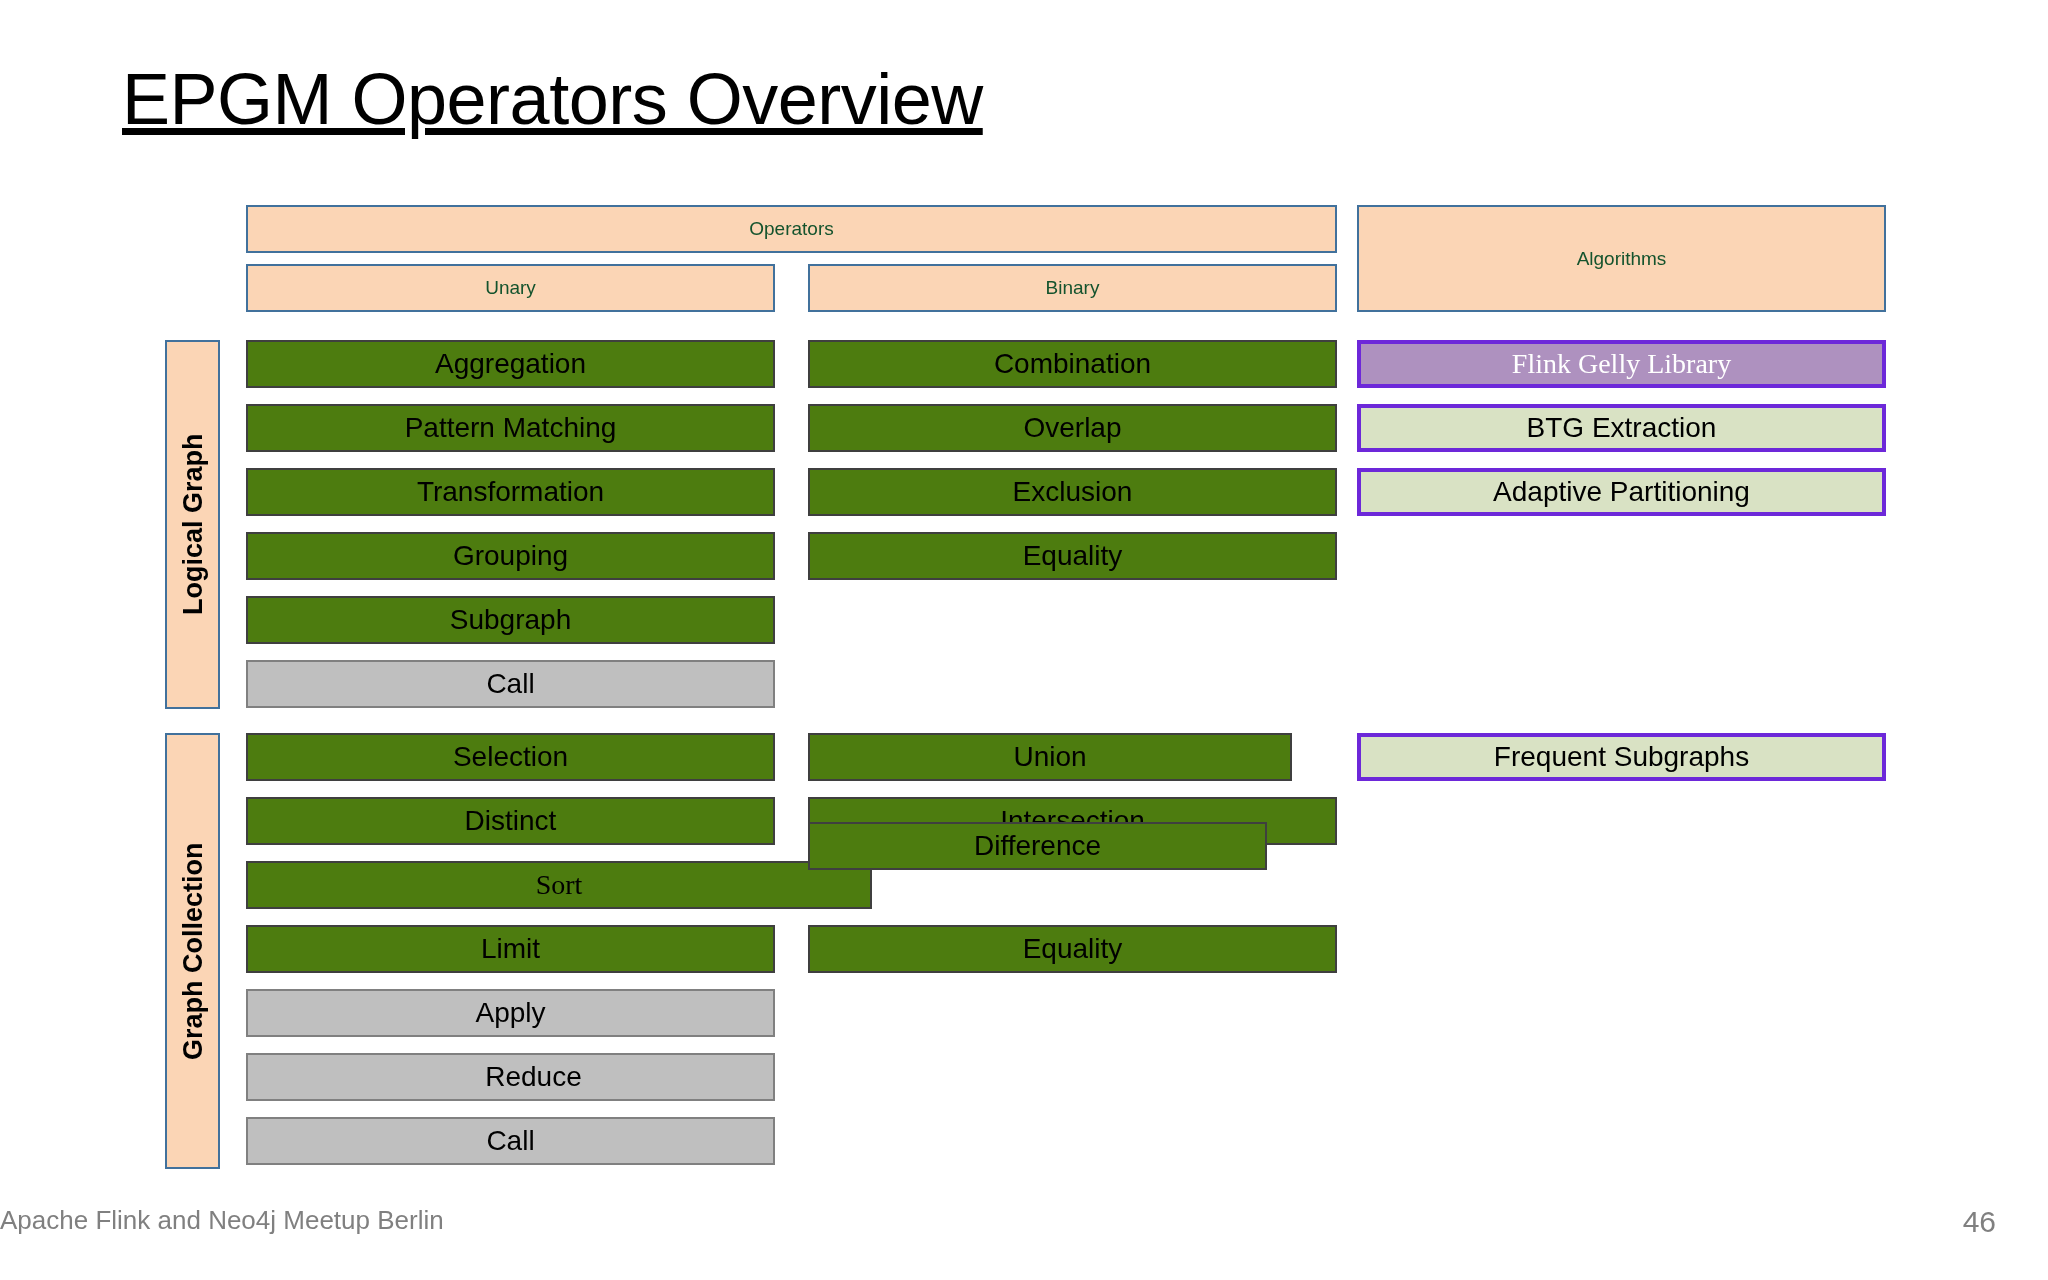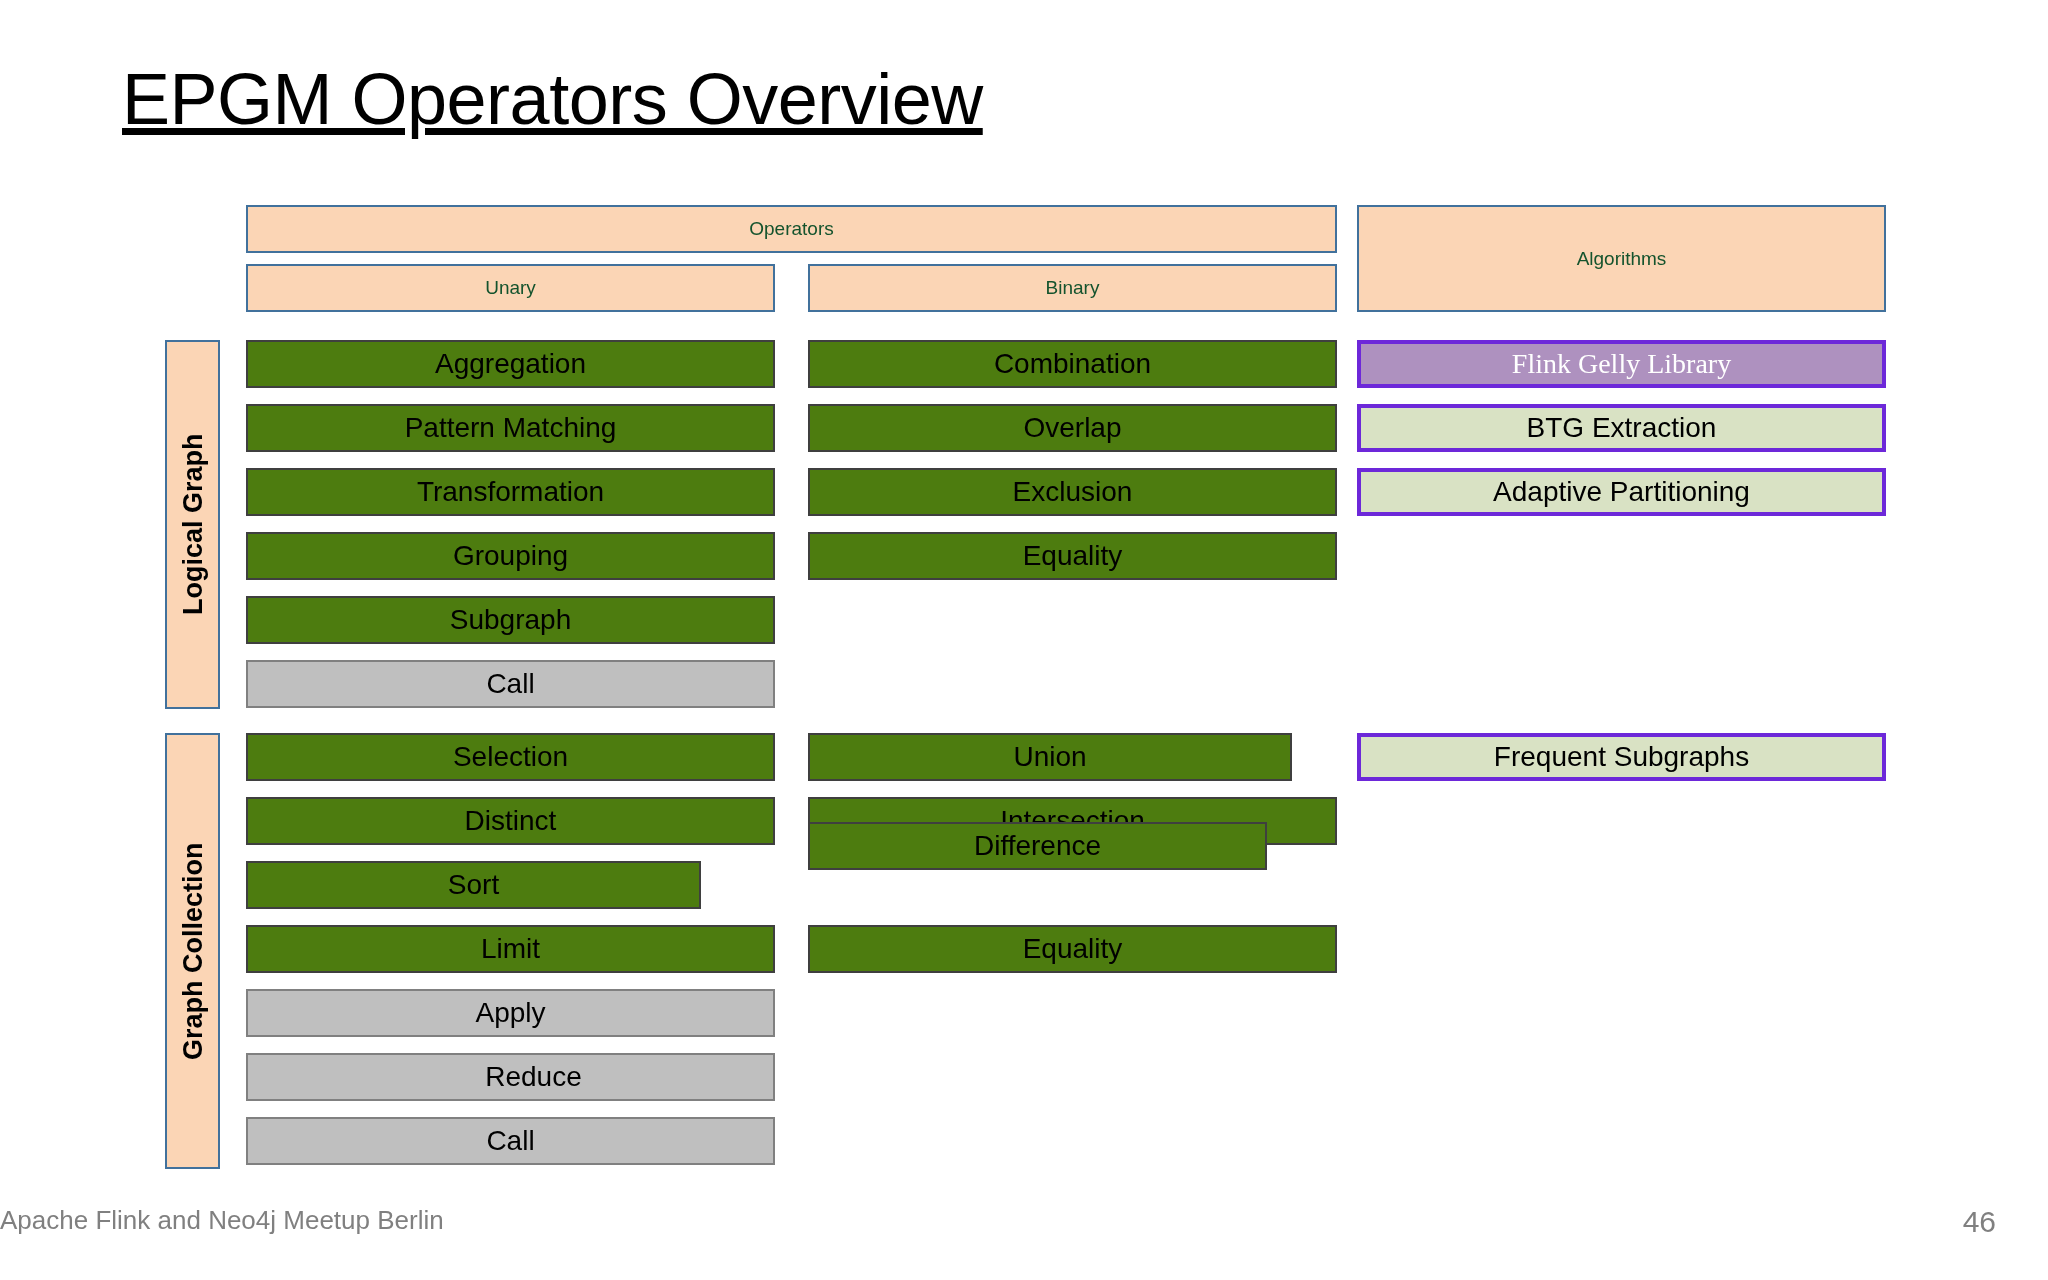--- a/index.html
+++ b/index.html
@@ -151,21 +151,21 @@
   <div class="box op op-purple" style="left:1357px; top:340px; width:529px; height:48px;">Flink Gelly Library</div>
   <div class="box op op-green" style="left:1357px; top:404px; width:529px; height:48px;">BTG Extraction</div>
   <div class="box op op-green" style="left:1357px; top:468px; width:529px; height:48px;">Adaptive Partitioning</div>
 
   <div class="box side" style="left:165px; top:733px; width:55px; height:436px;">
     <span class="vtext">Graph Collection</span>
   </div>
 
   <div class="box op op-blue" style="left:246px; top:733px; width:529px; height:48px;">Selection</div>
   <div class="box op op-blue" style="left:246px; top:797px; width:529px; height:48px;">Distinct</div>
-  <div class="box op op-blue" style="left:246px; top:861px; width:455px; height:48px;">Sort</div>
+  <div class="box op op-blue" style="left:246px; top:861px; width:626px; height:48px;font-family:Liberation Serif, serif;">Sort</div>
   <div class="box op op-blue" style="left:246px; top:925px; width:529px; height:48px;">Limit</div>
   <div class="box op op-gray" style="left:246px; top:989px; width:529px; height:48px;">Apply</div>
   <div class="box op op-gray" style="left:246px; top:1053px; width:529px; height:48px;padding-left:46px;">Reduce</div>
   <div class="box op op-gray" style="left:246px; top:1117px; width:529px; height:48px;">Call</div>
 
   <div class="box op op-blue" style="left:808px; top:733px; width:484px; height:48px;">Union</div>
   <div class="box op op-blue" style="left:808px; top:797px; width:529px; height:48px;">Intersection</div>
   <div class="box op op-blue" style="left:808px; top:822px; width:459px; height:48px;">Difference</div>
   <div class="box op op-blue" style="left:808px; top:925px; width:529px; height:48px;">Equality</div>
 

